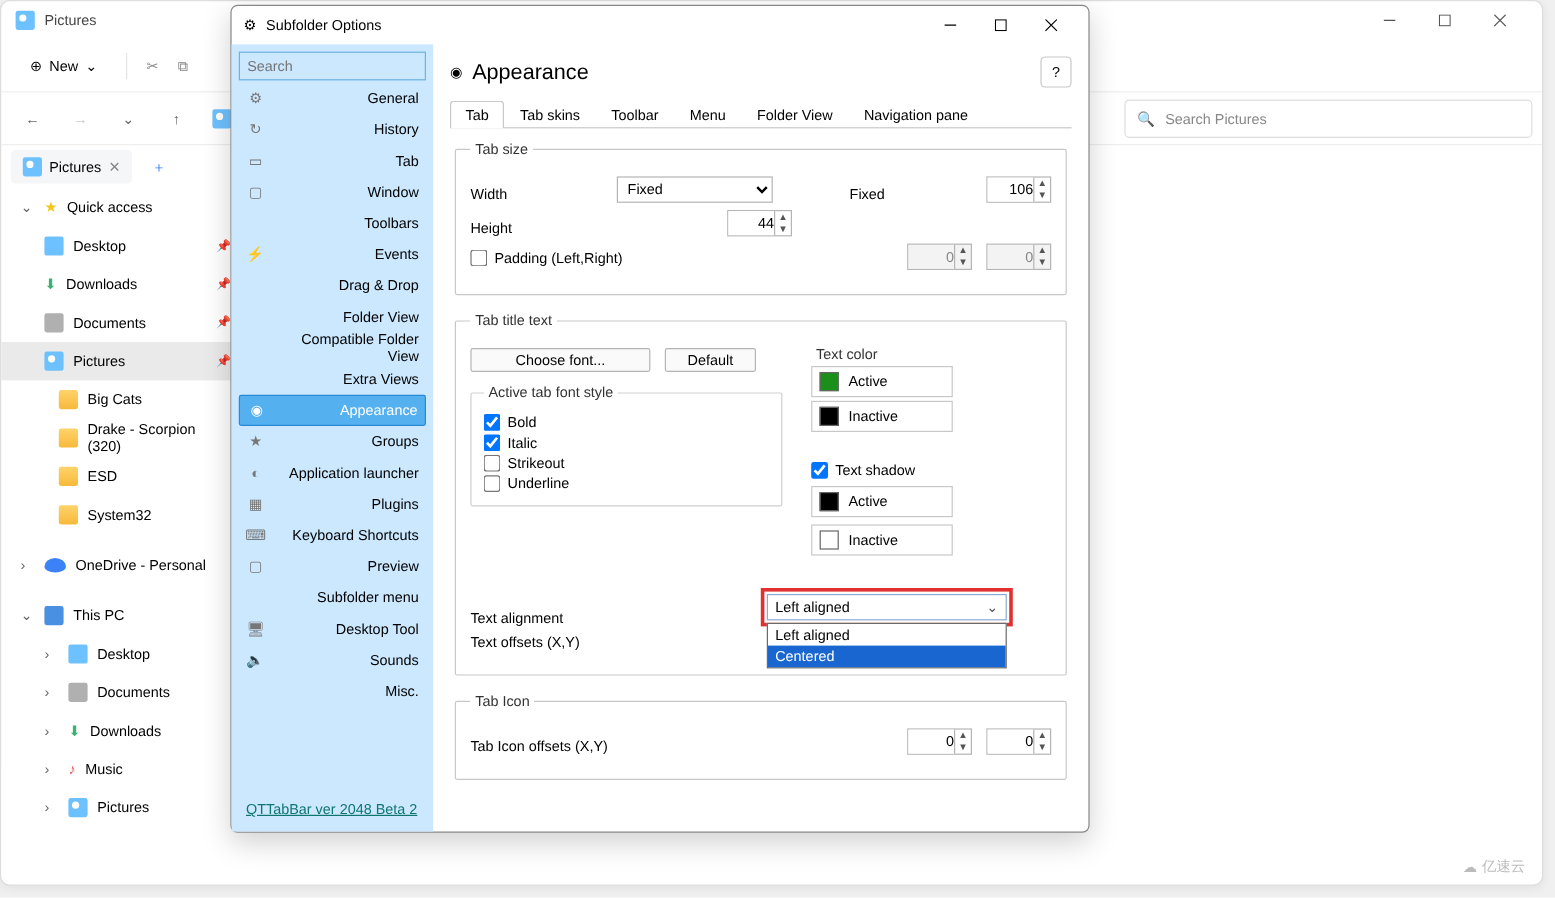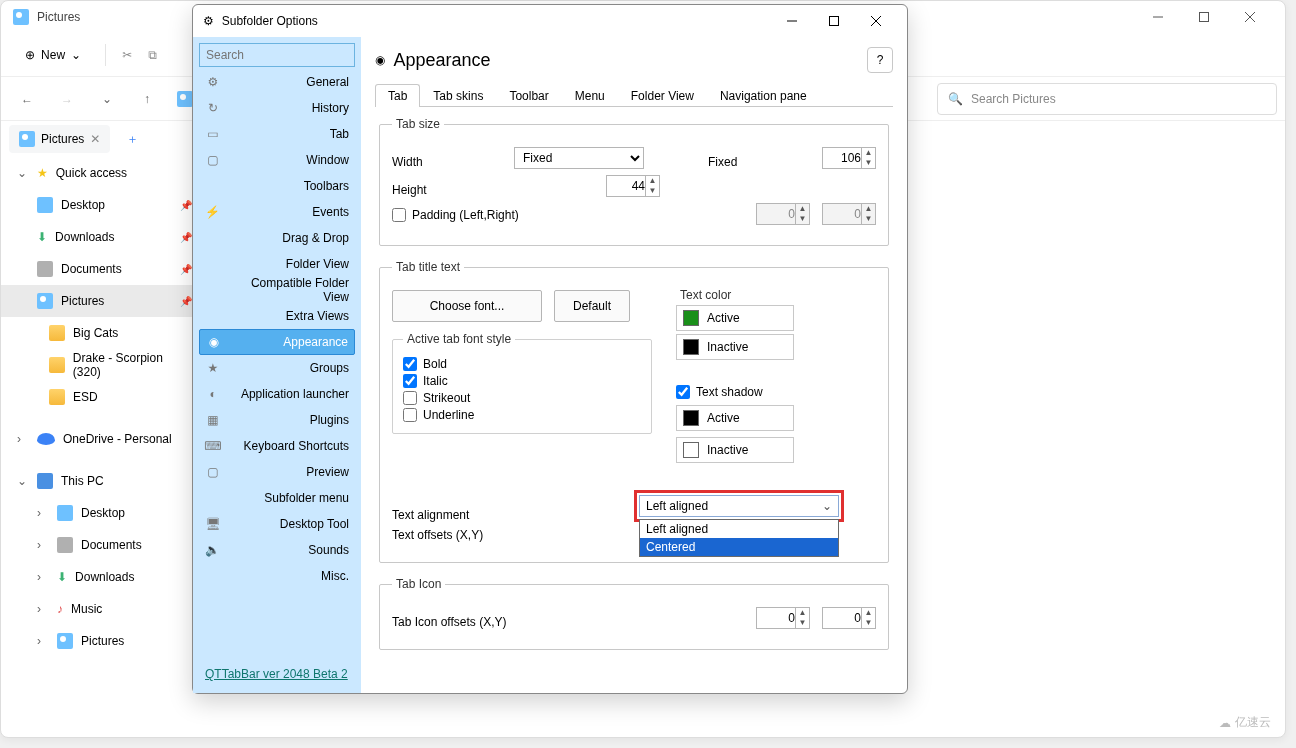--- a/index.html
+++ b/index.html
@@ -85,21 +85,21 @@
 .row{display:flex;align-items:flex-end;gap:12px;margin:6px 0;}
 .lblw{width:110px;}
 select,input[type=text].box,input.num{border:1px solid #b5b5b5;height:22px;background:#fff;padding:0 4px;}
 select{width:130px;}
 .spin{display:flex;align-items:center;border:1px solid #b5b5b5;height:22px;}
 .spin input{border:none;width:38px;text-align:right;height:20px;outline:none;}
 .spin .ar{width:14px;display:flex;flex-direction:column;border-left:1px solid #b5b5b5;}
 .spin .ar span{height:10px;font-size:8px;text-align:center;line-height:10px;color:#555;}
 .spin.dis{background:#f3f3f3;color:#aaa;}
 .spin.dis input{background:#f3f3f3;color:#888;}
-.btn{height:32px;border:1px solid #b5b5b5;background:#fafafa;border-radius:2px;padding:0 18px;}
+.btn{height:20px;border:1px solid #b5b5b5;background:#fafafa;border-radius:2px;padding:0 18px;}
 .inlineblock{display:flex;gap:24px;}
 .col{display:flex;flex-direction:column;}
 
 .inner-fieldset{border:1px solid #d0d0d0;padding:8px 10px;margin-top:4px;}
 .chk{display:flex;align-items:center;gap:6px;margin:3px 0;}
 .chk input{width:14px;height:14px;}
 
 .swatch{width:16px;height:16px;border:1px solid #666;}
 .sw-green{background:#1a8f1a;}
 .sw-black{background:#000;}
@@ -211,20 +211,24 @@
             <span class="ic ic-folder"></span>
             <span>Big Cats</span>
           </div>
           <div class="tree-item sub2">
             <span class="ic ic-folder"></span>
             <span>Drake - Scorpion (320)</span>
           </div>
           <div class="tree-item sub2">
             <span class="ic ic-folder"></span>
             <span>ESD</span>
+          </div>
+          <div class="tree-item sub2">
+            <span class="ic ic-folder"></span>
+            <span>System32</span>
           </div>
         </div>
 
       <div class="tree-item" style="margin-top:10px">
         <span class="chev">›</span>
         <span class="ic ic-cloud"></span>
         <span>OneDrive - Personal</span>
       </div>
 
       <div class="tree-item" style="margin-top:10px">

